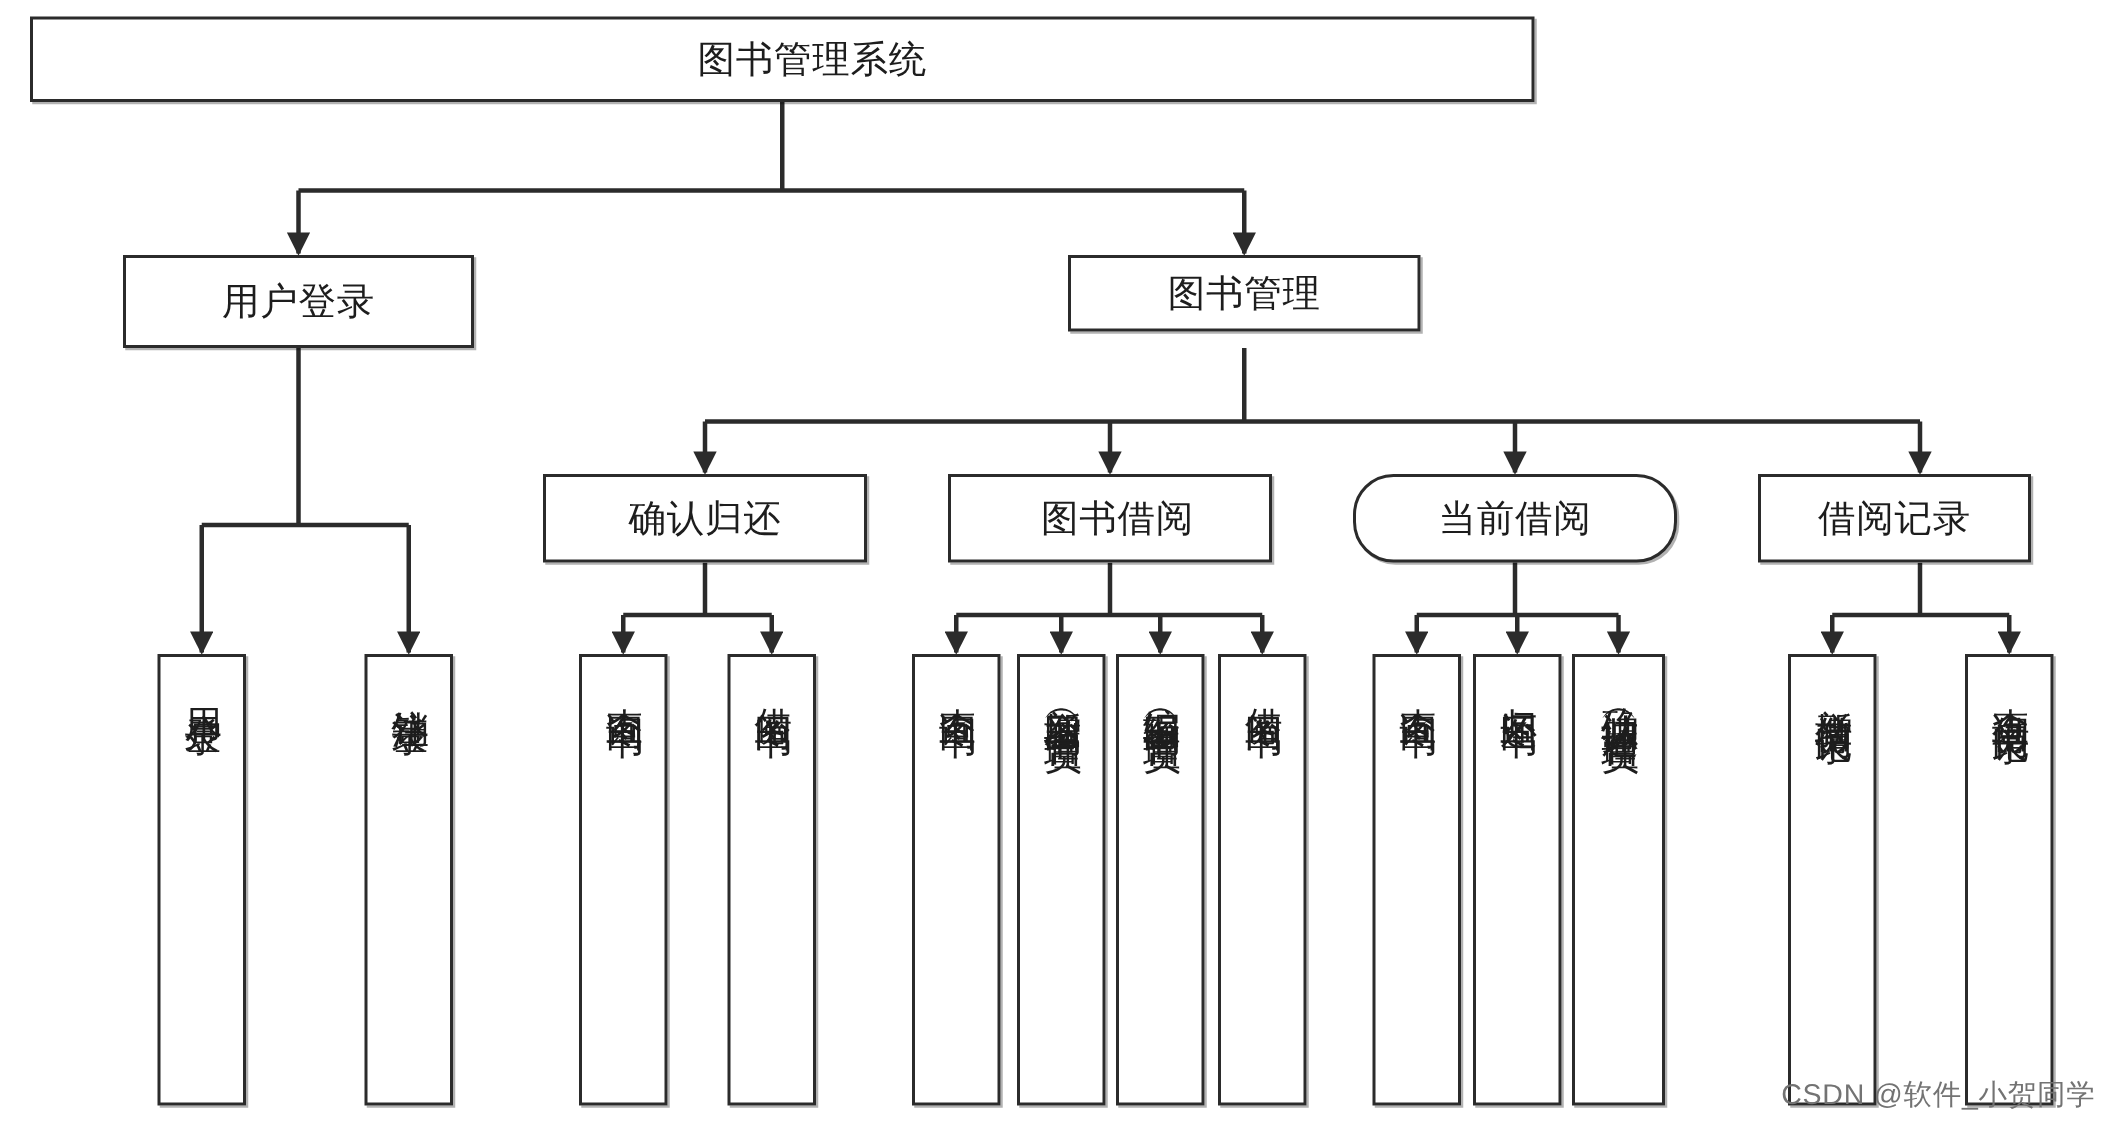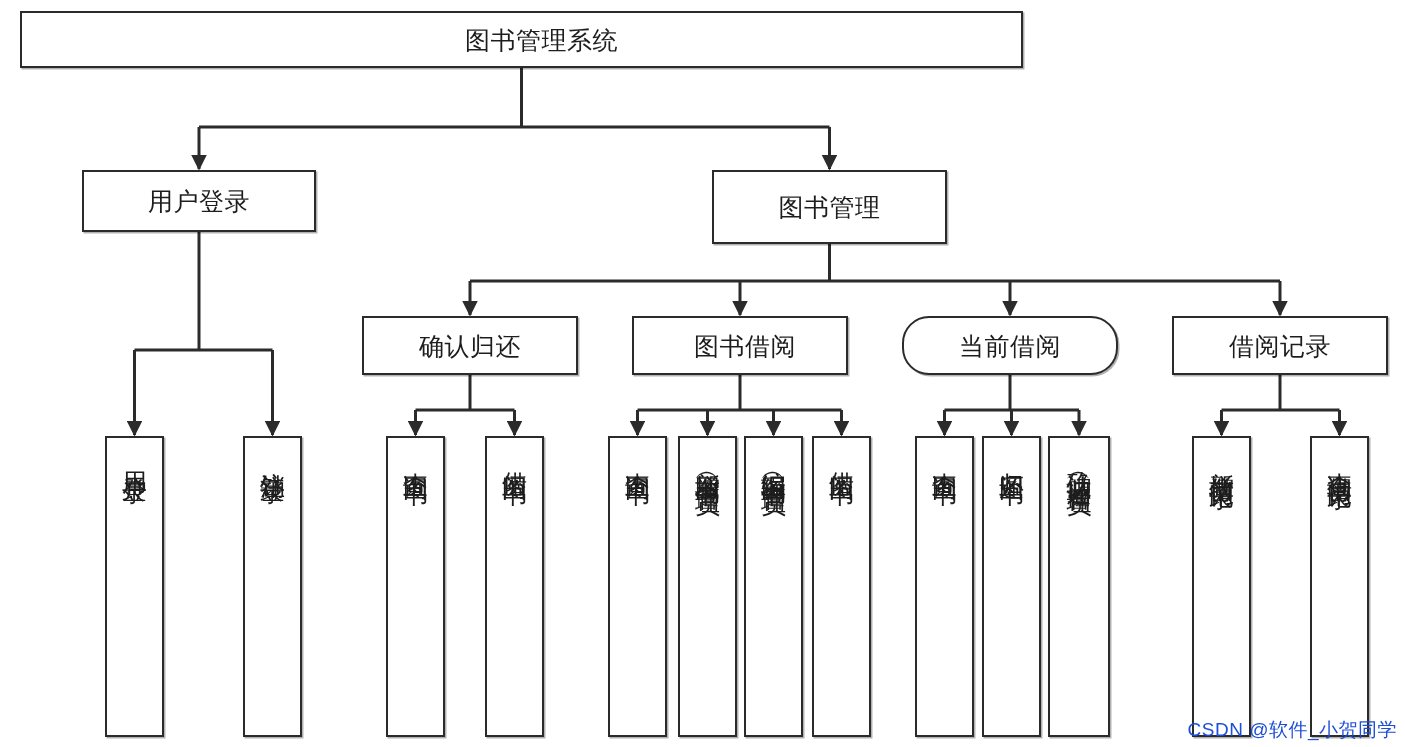--- a/index.html
+++ b/index.html
@@ -64,21 +64,21 @@
     font-size: 25px;
     line-height: 1.0;
     letter-spacing: 3px;
     white-space: normal;
   }
   #watermark {
     position: absolute;
     right: 8px;
     bottom: 4px;
     font-size: 19px;
-    color: #1d4ed8;
+    color: #737373;
     letter-spacing: 0.5px;
     white-space: nowrap;
     user-select: none;
   }
 </style>
 </head>
 <body>
 
 <div id="canvas">
 
@@ -137,33 +137,33 @@
       </g>
     </svg>
 
   <div id="nodes">
       <div class="node horiz root" style="left: 20px; top: 11px; width: 1003px; height: 57px; padding-left: 40px;">
         <span class="label">图书管理系统</span>
       </div>
       <div class="node horiz" style="left: 82px; top: 170px; width: 234px; height: 62px;">
         <span class="label">用户登录</span>
       </div>
-      <div class="node horiz" style="left: 712px; top: 170px; width: 235px; height: 74px;">
+      <div class="node horiz" style="left: 712px; top: 170px; width: 235px; height: 51px;">
         <span class="label">图书管理</span>
       </div>
       <div class="node horiz" style="left: 362px; top: 316px; width: 216px; height: 59px;">
         <span class="label">确认归还</span>
       </div>
       <div class="node horiz" style="left: 632px; top: 316px; width: 216px; height: 59px; padding-left: 10px;">
         <span class="label">图书借阅</span>
       </div>
       <div class="node horiz" style="left: 902px; top: 316px; width: 216px; height: 59px; border-radius: 27px;">
         <span class="label">当前借阅</span>
       </div>
-      <div class="node horiz" style="left: 1172px; top: 316px; width: 216px; height: 59px;">
+      <div class="node horiz" style="left: 1172px; top: 316px; width: 182px; height: 59px;">
         <span class="label">借阅记录</span>
       </div>
       <div class="node leaf" style="left: 105px; top: 436px; width: 59px; height: 301px;">
         <span class="label">用户登录</span>
       </div>
       <div class="node leaf" style="left: 243px; top: 436px; width: 59px; height: 301px;">
         <span class="label">注销登录</span>
       </div>
       <div class="node leaf" style="left: 386px; top: 436px; width: 59px; height: 301px;">
         <span class="label">查询图书</span>

